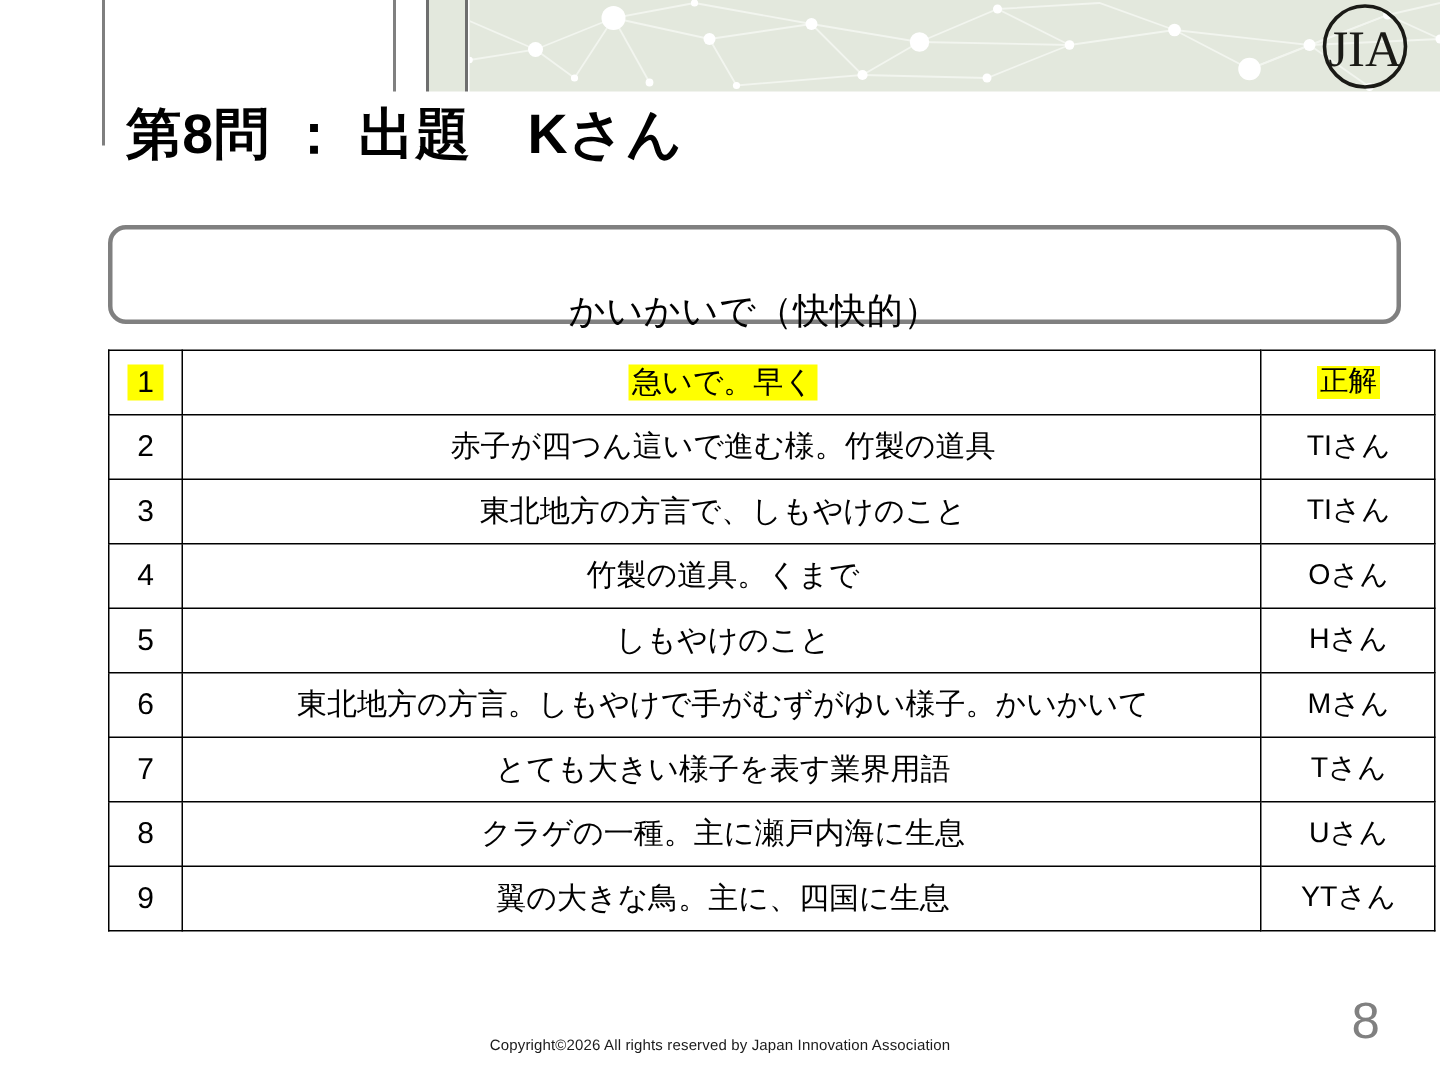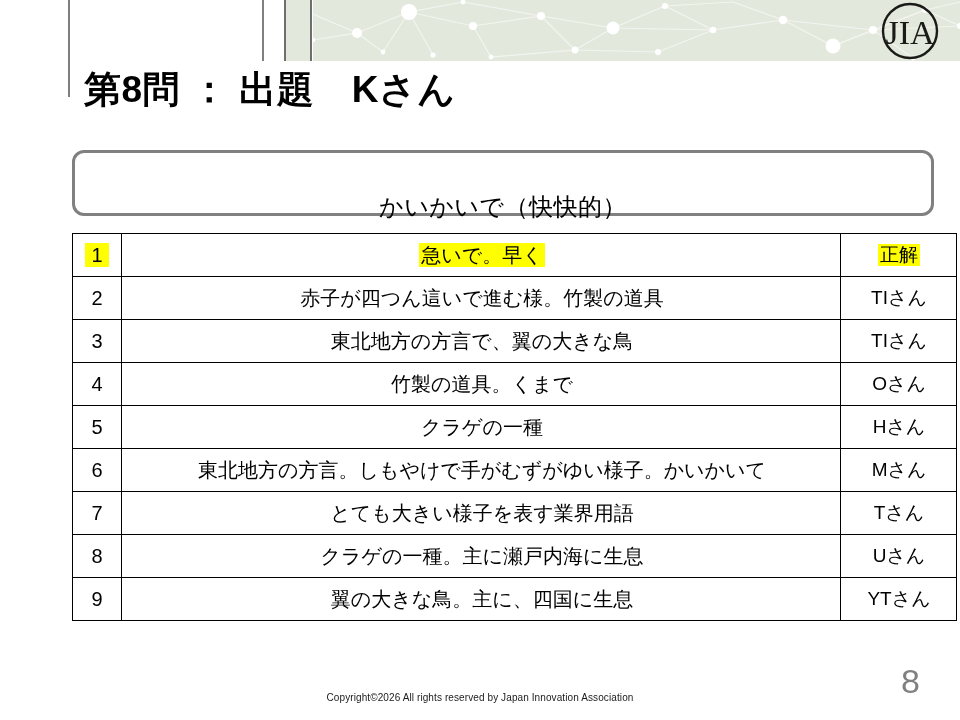--- a/index.html
+++ b/index.html
@@ -237,31 +237,31 @@
       <td class="col-desc"><span class="cell-inner">急いで。早く</span></td>
       <td class="col-ans"><span class="cell-inner">正解</span></td>
     </tr>
     <tr>
       <td class="col-num"><span class="cell-inner">2</span></td>
       <td class="col-desc"><span class="cell-inner">赤子が四つん這いで進む様。竹製の道具</span></td>
       <td class="col-ans"><span class="cell-inner">TIさん</span></td>
     </tr>
     <tr>
       <td class="col-num"><span class="cell-inner">3</span></td>
-      <td class="col-desc"><span class="cell-inner">東北地方の方言で、翼の大きな鳥</span></td>
+      <td class="col-desc"><span class="cell-inner">東北地方の方言で、しもやけのこと</span></td>
       <td class="col-ans"><span class="cell-inner">TIさん</span></td>
     </tr>
     <tr>
       <td class="col-num"><span class="cell-inner">4</span></td>
       <td class="col-desc"><span class="cell-inner">竹製の道具。くまで</span></td>
       <td class="col-ans"><span class="cell-inner">Oさん</span></td>
     </tr>
     <tr>
       <td class="col-num"><span class="cell-inner">5</span></td>
-      <td class="col-desc"><span class="cell-inner">クラゲの一種</span></td>
+      <td class="col-desc"><span class="cell-inner">しもやけのこと</span></td>
       <td class="col-ans"><span class="cell-inner">Hさん</span></td>
     </tr>
     <tr>
       <td class="col-num"><span class="cell-inner">6</span></td>
       <td class="col-desc"><span class="cell-inner">東北地方の方言。しもやけで手がむずがゆい様子。かいかいて</span></td>
       <td class="col-ans"><span class="cell-inner">Mさん</span></td>
     </tr>
     <tr>
       <td class="col-num"><span class="cell-inner">7</span></td>
       <td class="col-desc"><span class="cell-inner">とても大きい様子を表す業界用語</span></td>

